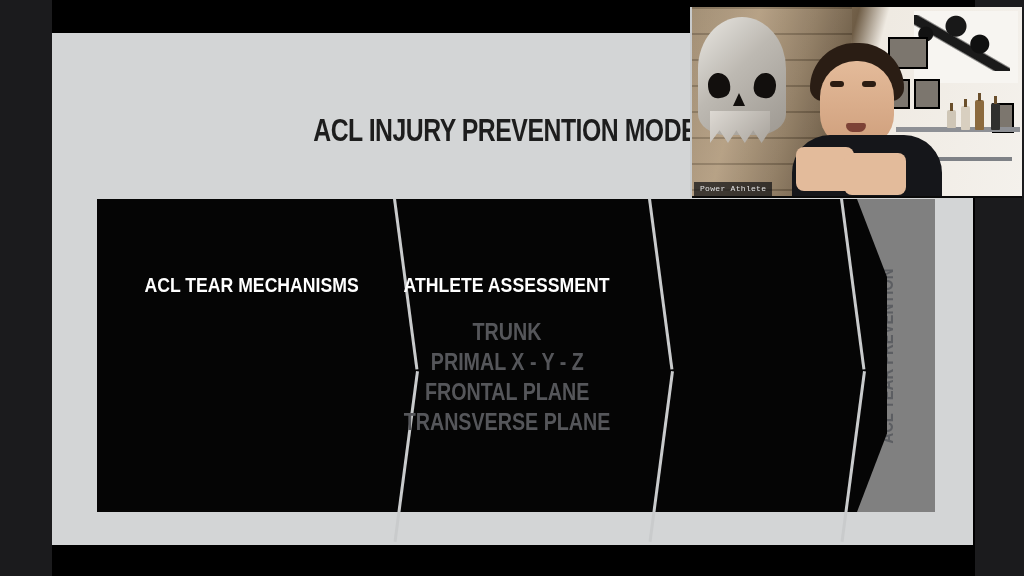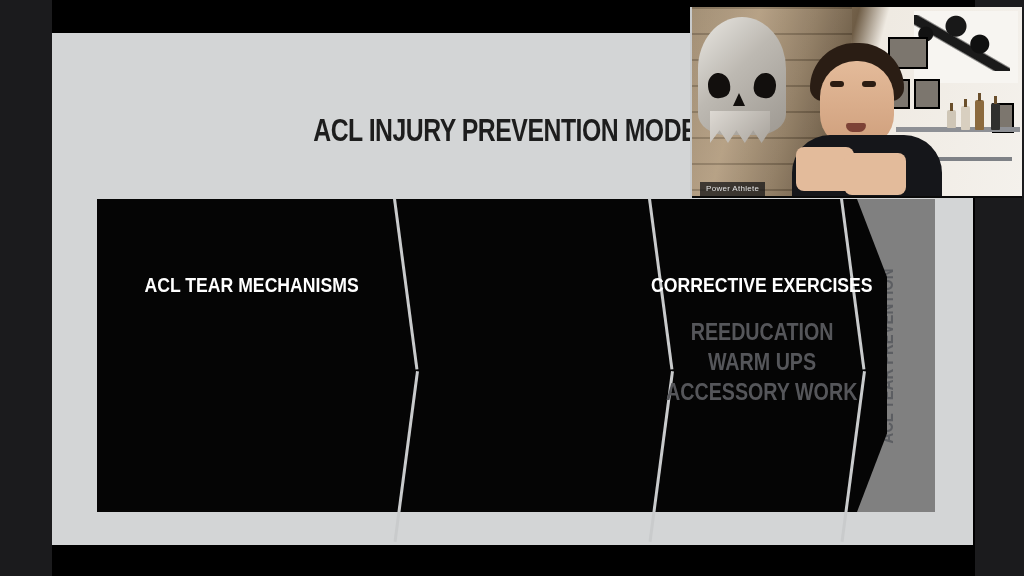--- a/index.html
+++ b/index.html
@@ -209,28 +209,29 @@
     border-radius:38px 38px 0 0;
   }
   .wc-logo {
     position:absolute; left:78px; top:34px; width:20px; height:20px;
     border:2px solid #3a3c42; border-radius:50%;
   }
   .wc-hand {
     position:absolute; background:#e3bb9b; border-radius:8px;
   }
   .wc-name {
-    position:absolute; left:8px; bottom:2px;
+    position:absolute; left:2px; bottom:2px;
     padding:2px 6px 3px;
     background:rgba(20,20,22,.74);
     color:#e3e3e3;
     font-size:8px;
     letter-spacing:.3px;
     filter:blur(.35px);
     white-space:nowrap;
+    font-family:Liberation Mono, monospace;
   }
   .wc-border-b { position:absolute; left:0; bottom:0; width:332px; height:2px; background:#0a0a0a; }
 </style>
 </head>
 <body>
 
 <div id="stage">
 
   <div class="lb-left"></div>
   <div class="lb-right"></div>
@@ -255,29 +256,30 @@
     <div class="chev-line" style="left:596px;top:166px;height:172px;transform:rotate(-7.5deg);"></div>
     <div class="chev-line" style="left:619px;top:338px;height:172px;transform:rotate(7.5deg);"></div>
 
     <div class="chev-line" style="left:788px;top:166px;height:172px;transform:rotate(-7.5deg);"></div>
     <div class="chev-line" style="left:811px;top:338px;height:172px;transform:rotate(7.5deg);"></div>
 
     <div class="panel" id="panel-1">
       <div class="panel-heading">ACL TEAR MECHANISMS</div>
     </div>
 
-
-    <div class="panel" id="panel-3">
-      <div class="panel-heading">CORRECTIVE EXERCISES</div>
+    <div class="panel" id="panel-2">
+      <div class="panel-heading">ATHLETE ASSESSMENT</div>
       <div class="panel-items">
-        <div class="panel-item">REEDUCATION</div>
-        <div class="panel-item">WARM UPS</div>
-        <div class="panel-item">ACCESSORY WORK</div>
+        <div class="panel-item">TRUNK</div>
+        <div class="panel-item">PRIMAL X - Y - Z</div>
+        <div class="panel-item">FRONTAL PLANE</div>
+        <div class="panel-item">TRANSVERSE PLANE</div>
       </div>
     </div>
+
 
   </div>
 
   <div id="webcam">
     <div class="wc-wall"></div>
     <div class="wc-plank"></div>
 
     <div class="wc-skull"></div>
     <div class="wc-nose"></div>
     <div class="wc-jaw"></div>

